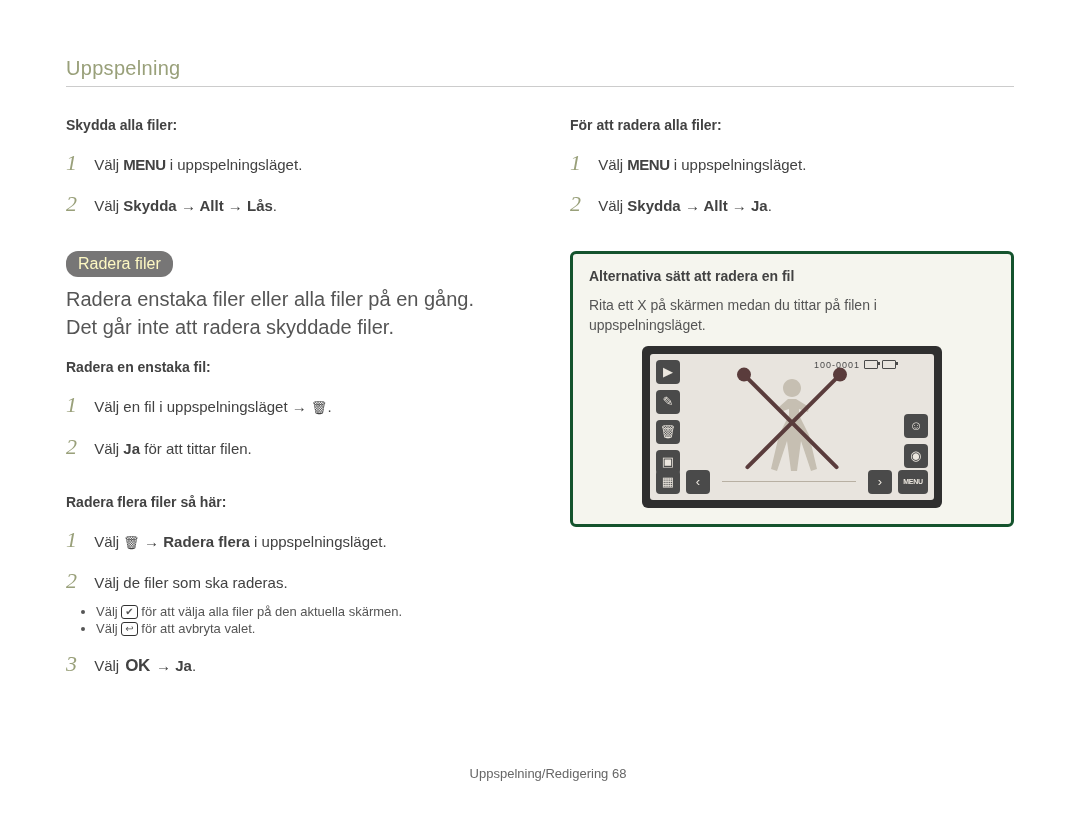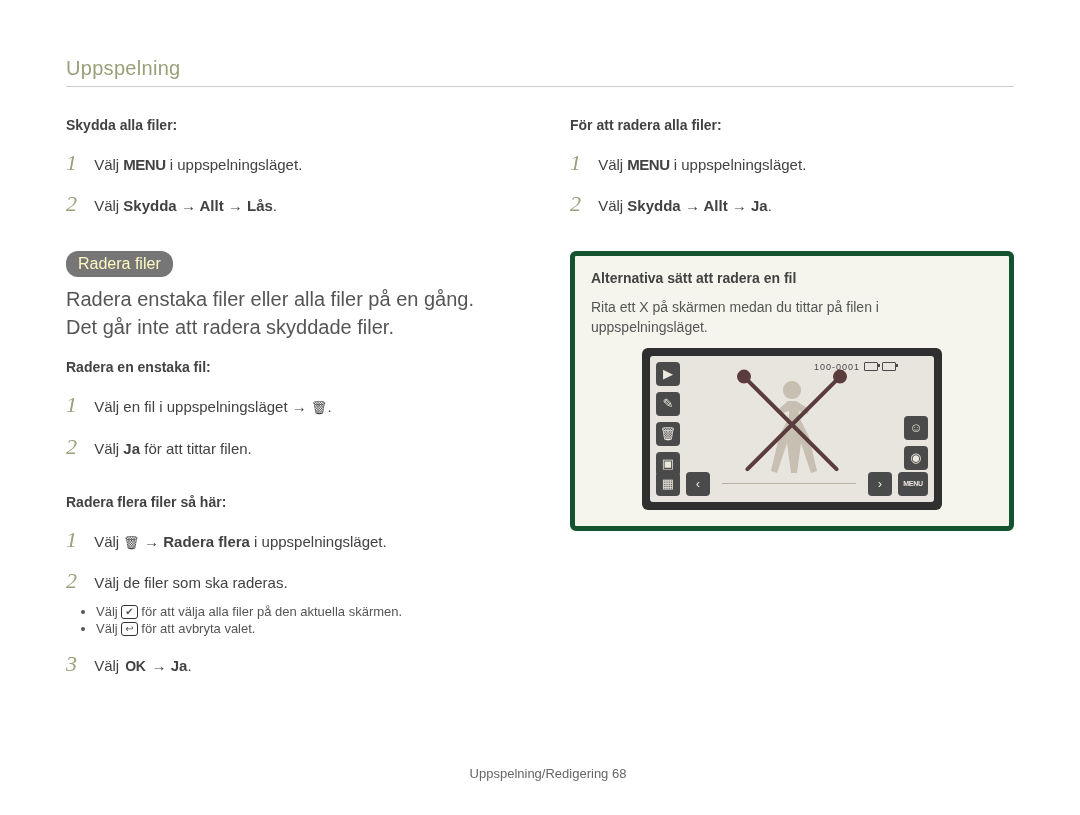--- a/index.html
+++ b/index.html
@@ -85,21 +85,21 @@
   }
   .iconglyph {
     font-family: sans-serif;
     font-weight: 700;
     letter-spacing: -0.5px;
   }
   .ok-btn {
     display: inline-block;
     font-family: Arial, sans-serif;
     font-weight: 900;
-    font-size: 14px;
+    font-size: 17px;
     letter-spacing: -0.5px;
     border-radius: 3px;
     padding: 0 2px;
   }
   .icon-small {
     display: inline-block;
     border: 1.5px solid #333;
     border-radius: 3px;
     font-size: 10px;
     line-height: 12px;
@@ -110,21 +110,21 @@
     content: "🗑";
     font-size: 13px;
   }
   .icon-check::before {
     content: "✔";
   }
   .icon-back::before {
     content: "↩";
   }
   .tip-box {
-    border: 5px solid #14532d;
+    border: 3px solid #14532d;
     border-radius: 6px;
     background: #f5f5ee;
     padding: 14px 16px 16px 16px;
     font-size: 14px;
     color: #555;
   }
   .tip-box .sect-heading { margin-top: 0; }
   .tip-text { margin-bottom: 10px; line-height: 1.4; }
   .screen {
     background: #2f2f2f;

